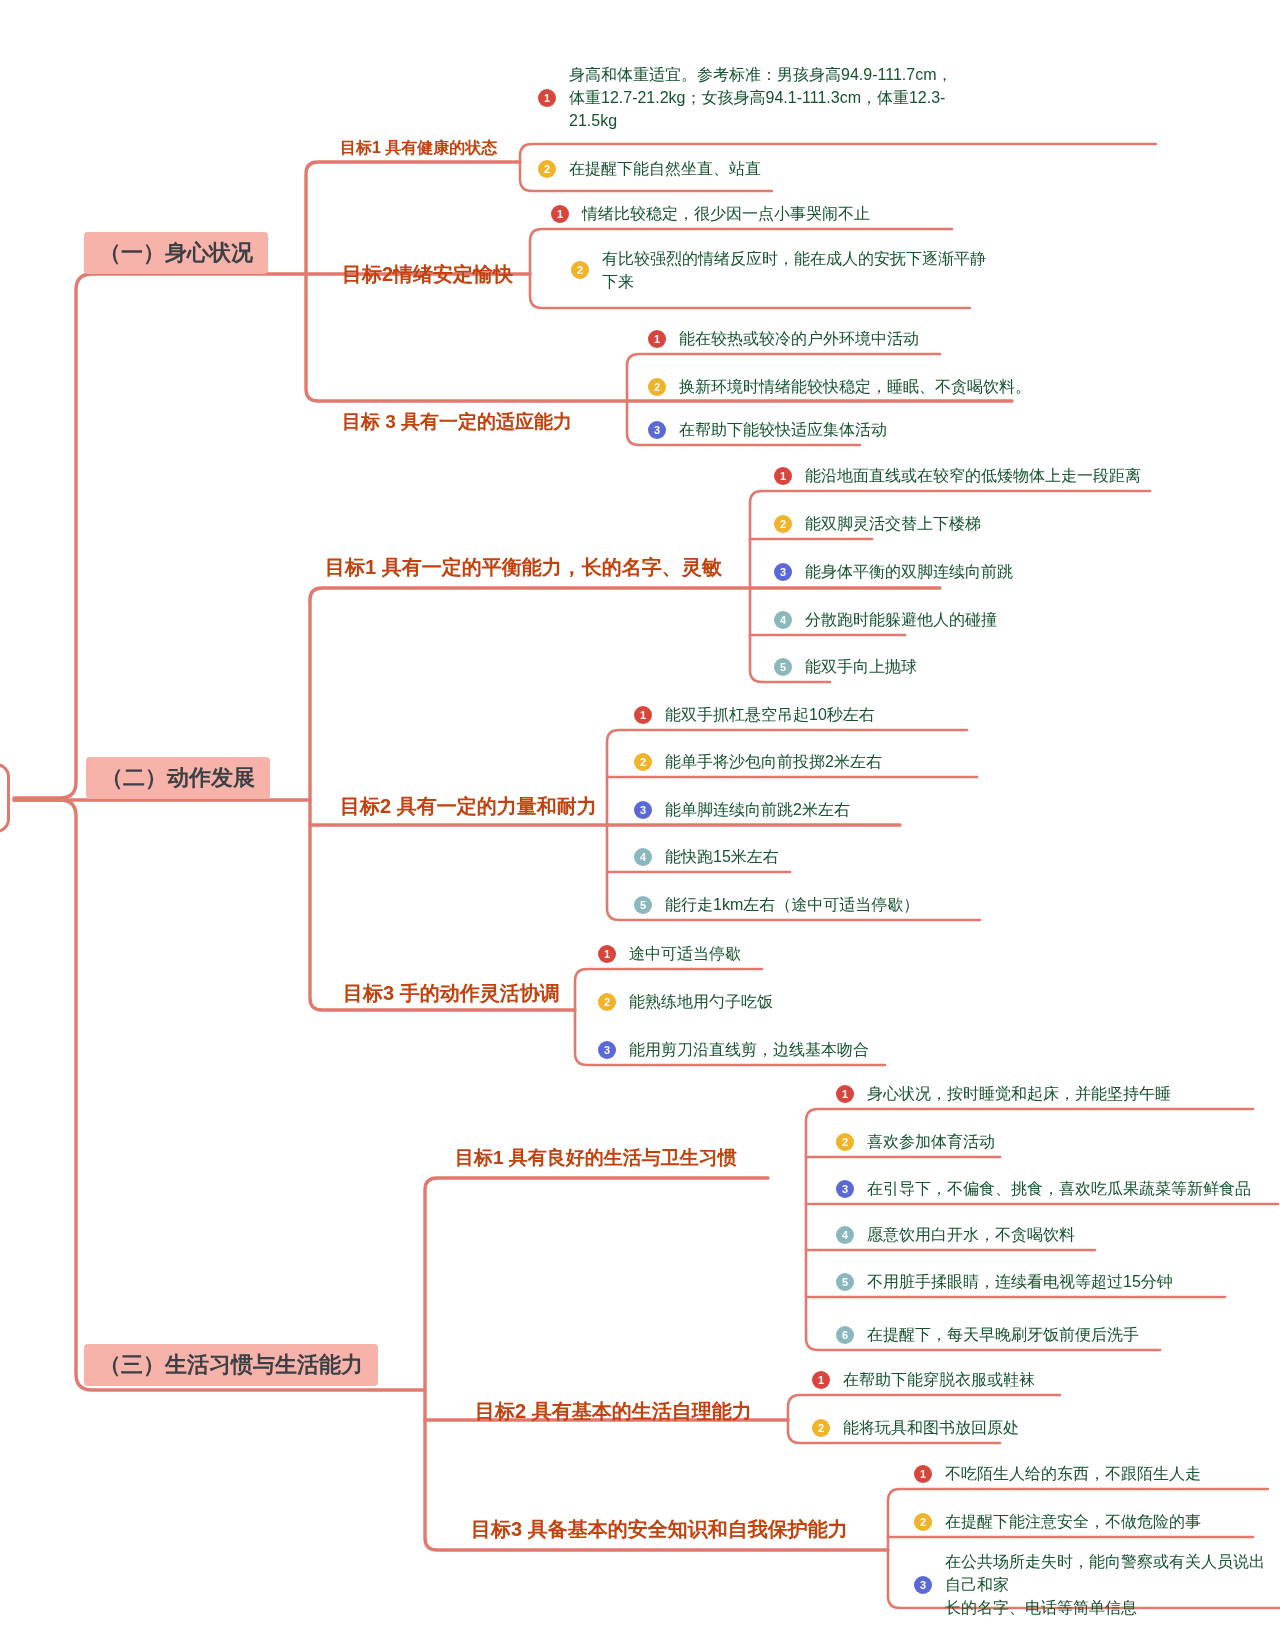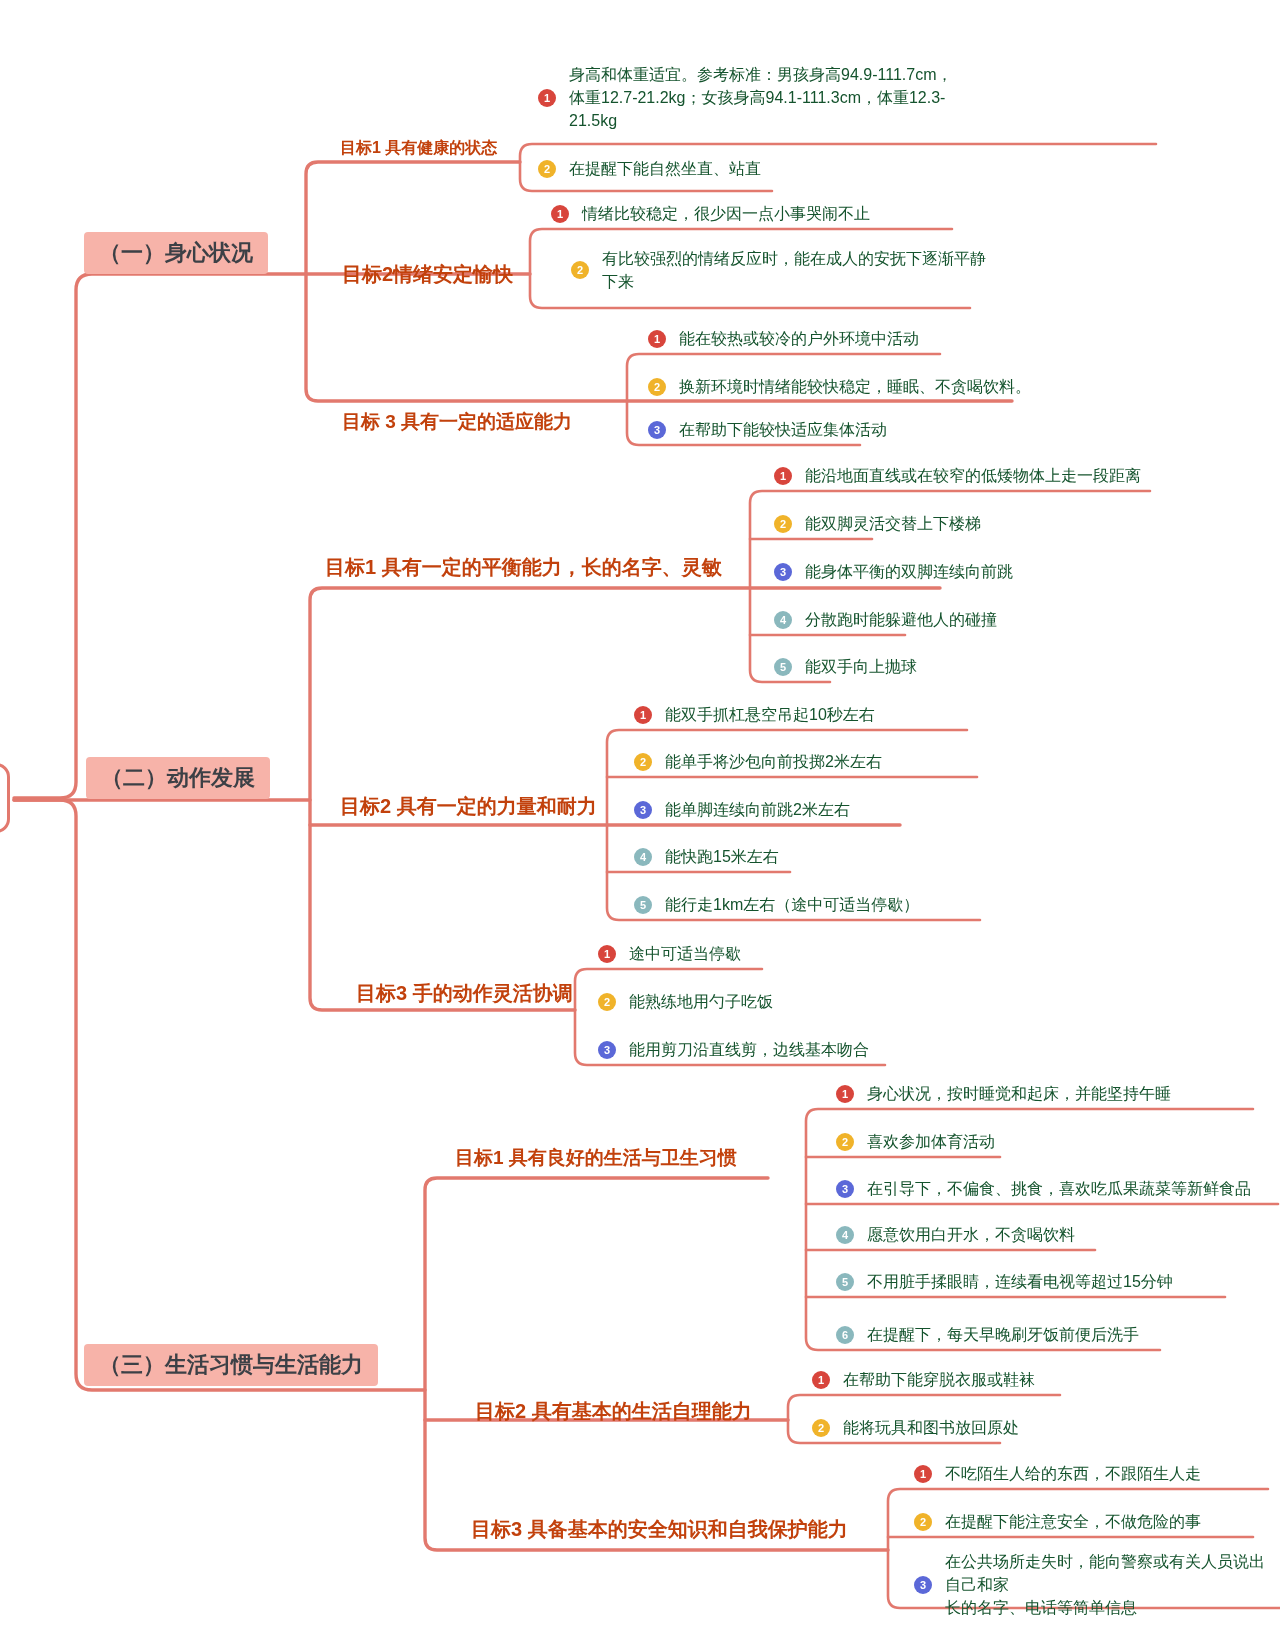--- a/index.html
+++ b/index.html
@@ -83,21 +83,21 @@
 <div class="node main-node" style="left:84px;top:232px;">（一）身心状况</div>
 <div class="node main-node" style="left:86px;top:757px;">（二）动作发展</div>
 <div class="node main-node" style="left:84px;top:1344px;">（三）生活习惯与生活能力</div>
 
 <div class="node goal-label fs16" style="left:340px;top:139px;">目标1 具有健康的状态</div>
 <div class="node goal-label fs20" style="left:342px;top:246px;margin-top:17px;">目标2情绪安定愉快</div>
 <div class="node goal-label fs19" style="left:342px;top:371px;margin-top:40px;">目标 3 具有一定的适应能力</div>
 
 <div class="node goal-label fs20" style="left:325px;top:556px;">目标1 具有一定的平衡能力，长的名字、灵敏</div>
 <div class="node goal-label fs20" style="left:340px;top:795px;">目标2 具有一定的力量和耐力</div>
-<div class="node goal-label fs20" style="left:343px;top:982px;margin-left:13px;">目标3 手的动作灵活协调</div>
+<div class="node goal-label fs20" style="left:343px;top:982px;">目标3 手的动作灵活协调</div>
 
 <div class="node goal-label fs19" style="left:455px;top:1147px;">目标1 具有良好的生活与卫生习惯</div>
 <div class="node goal-label fs20" style="left:475px;top:1400px;">目标2 具有基本的生活自理能力</div>
 <div class="node goal-label fs20" style="left:471px;top:1518px;">目标3 具备基本的安全知识和自我保护能力</div>
 
 <div class="item" style="left:538px;top:63px;">
   <span class="badge b1">1</span>
   <span class="item-text">身高和体重适宜。参考标准：男孩身高94.9-111.7cm，
 体重12.7-21.2kg；女孩身高94.1-111.3cm，体重12.3-
 21.5kg</span>

